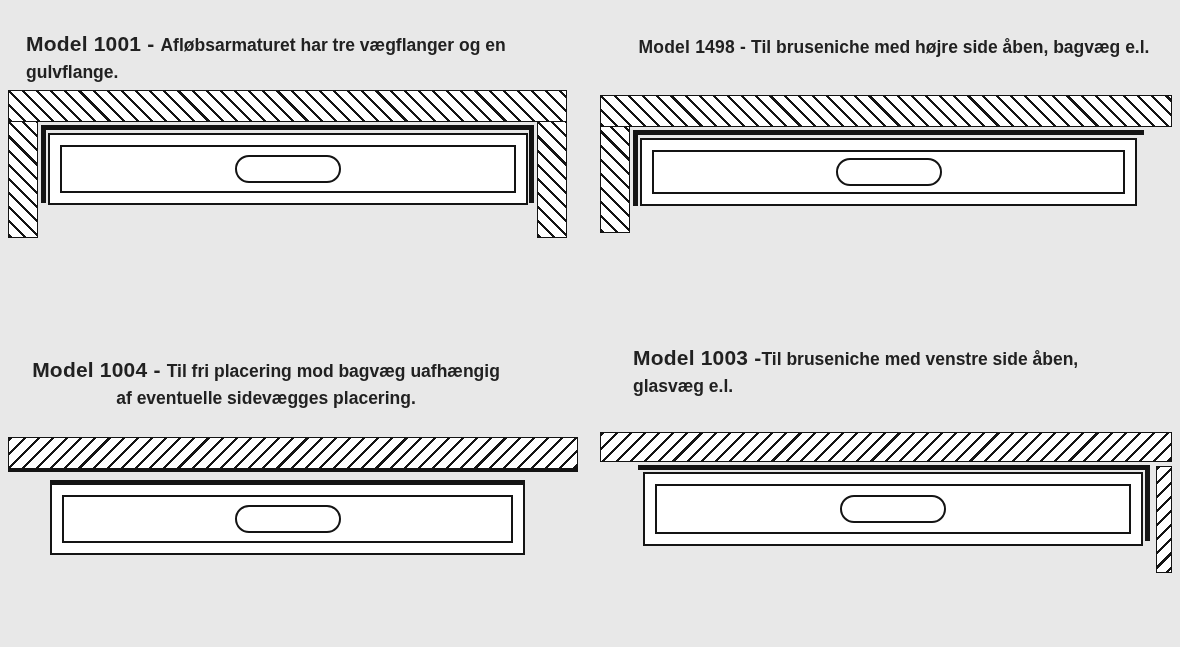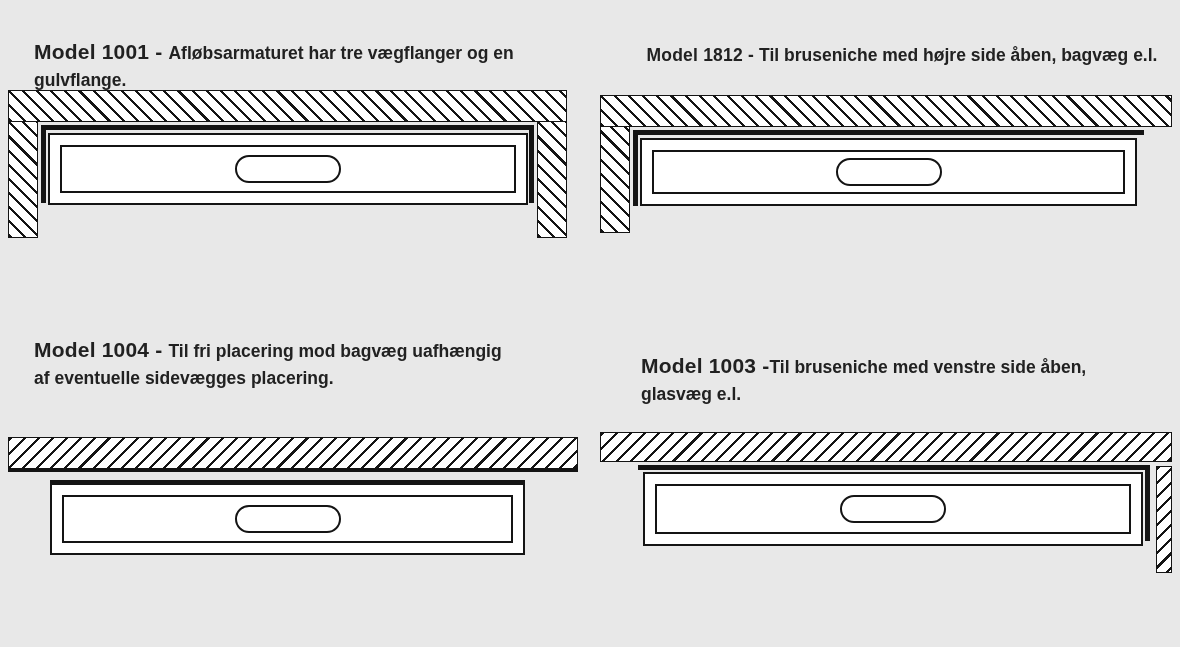--- a/index.html
+++ b/index.html
@@ -8,31 +8,31 @@
     position:relative;
     width:1180px; height:647px;
     background:var(--bg, #e8e8e8);
     overflow:hidden;
     font-family:"Liberation Sans", sans-serif;
   }
 
   
   .caption {
     position:absolute;
-    margin:16px;
+    margin:8px;
     font-weight:bold;
     color:var(--text, #212121);
   }
   .caption .model { font-size:21px; letter-spacing:0.2px; }
   .caption .desc  { font-size:17.5px; }
 
   .c1001 { left:18px;  top:22px;  width:520px; line-height:27px; }
   .c1002 { left:600px; top:26px;  width:572px; line-height:26px; text-align:center; }
   .c1002 .model { font-size:17.5px; }
-  .c1004 { left:18px;  top:320px; width:480px; line-height:27px; }
+  .c1004 { left:18px;  top:348px; width:480px; line-height:27px;text-align:center; }
   .c1003 { left:625px; top:336px; width:478px; line-height:27px; }
 
   
   .diagram, .diagram * { box-sizing:border-box; }
   .diagram { position:absolute; }
 
   .wall {
     position:absolute;
     background-color:#ffffff;
     border:1.5px solid var(--line, #141414);
@@ -105,21 +105,21 @@
       <div class="wall hatch-bs wall-right"></div>
       <div class="flange"></div>
       <div class="drain">
         <div class="grate"></div>
         <div class="oval"></div>
       </div>
     </div>
   </section>
 
   <section>
-    <p class="caption c1002"><span class="model">Model 1812 - </span><span class="desc">Til bruseniche med højre side åben, bagvæg e.l.</span></p>
+    <p class="caption c1002"><span class="model">Model 1498 - </span><span class="desc">Til bruseniche med højre side åben, bagvæg e.l.</span></p>
     <div class="diagram d1002">
       <div class="wall hatch-bs wall-top"></div>
       <div class="wall hatch-bs wall-left"></div>
       <div class="flange"></div>
       <div class="drain">
         <div class="grate"></div>
         <div class="oval"></div>
       </div>
     </div>
   </section>

